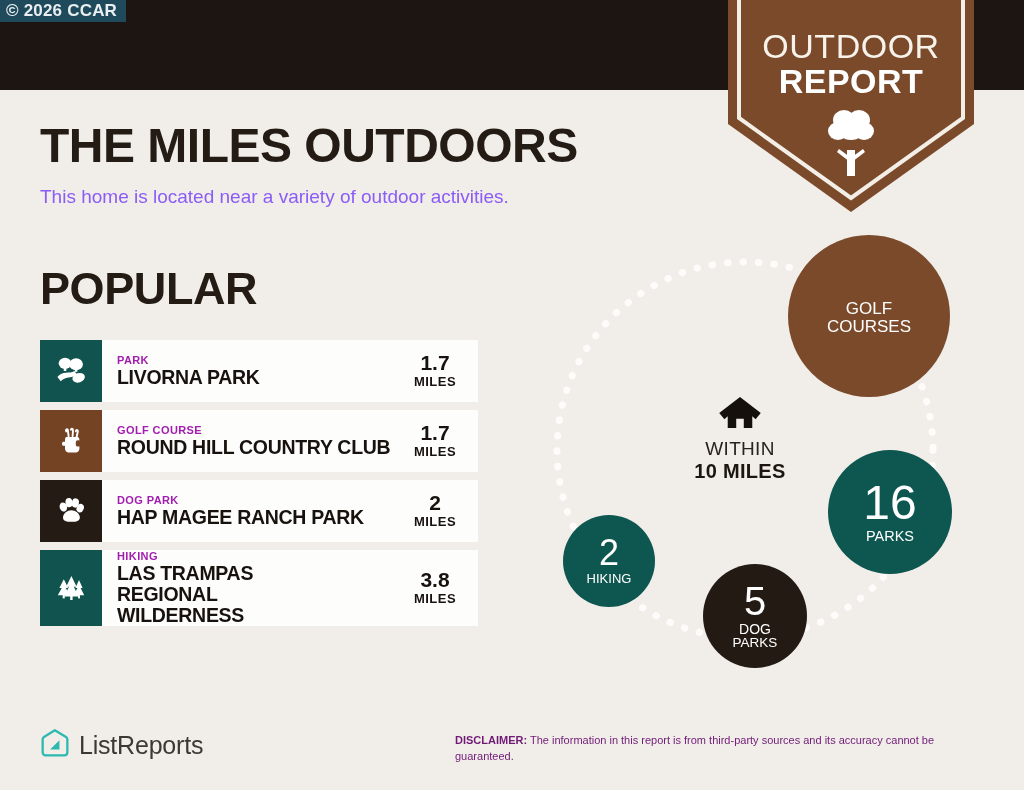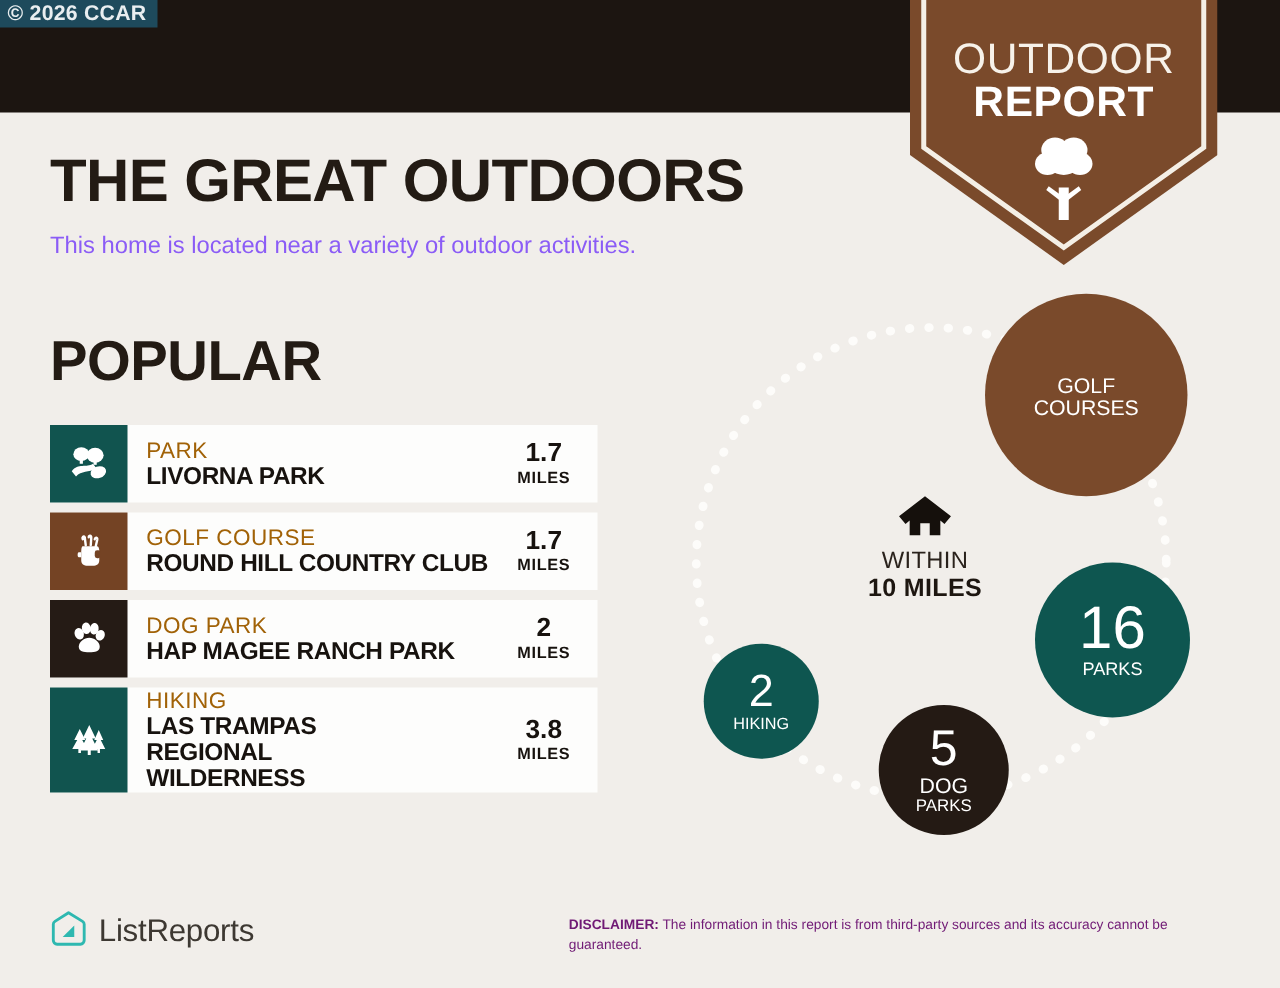--- a/index.html
+++ b/index.html
@@ -57,21 +57,21 @@
     background:#fdfdfc;margin-bottom:8px;min-height:62px;
   }
   .row-tile{
     width:62px;min-width:62px;display:flex;align-items:center;justify-content:center;
   }
   .row-mid{
     flex:1;display:flex;flex-direction:column;justify-content:center;
     padding-left:15px;padding-right:4px;
   }
   .row-cat{
-    font-size:18px;font-weight:normal;color:#a16207;letter-spacing:.4px;
+    font-size:11px;font-weight:bold;color:#a21caf;letter-spacing:.4px;
     line-height:1.15;
   }
   .row-name{
     font-size:19.5px;font-weight:bold;color:#17120e;letter-spacing:-.3px;
     line-height:1.08;
   }
   .row-right{
     width:74px;min-width:74px;display:flex;flex-direction:column;
     align-items:center;justify-content:center;padding-right:6px;
   }
@@ -132,21 +132,21 @@
       <path d="M1 14 L14 4 L12 1 L1 9 Z" fill="#ffffff"></path>
       <ellipse cx="-13" cy="-17" rx="10" ry="9" fill="#ffffff"></ellipse>
       <ellipse cx="13" cy="-17" rx="10" ry="9" fill="#ffffff"></ellipse>
       <ellipse cx="-7" cy="-28" rx="11" ry="10" fill="#ffffff"></ellipse>
       <ellipse cx="8" cy="-28" rx="11" ry="10" fill="#ffffff"></ellipse>
       <ellipse cx="0" cy="-20" rx="14" ry="12" fill="#ffffff"></ellipse>
     </g>
   </svg>
 </div>
 
-<div class="title">THE GREAT OUTDOORS</div>
+<div class="title">THE MILES OUTDOORS</div>
 <div class="subtitle">This home is located near a variety of outdoor activities.</div>
 <div class="popular">POPULAR</div>
 
 <div class="list">
 
   <div class="row">
     <div class="row-tile" style="background:#11544f">
       <svg viewBox="0 0 40 40" width="34" height="34" aria-hidden="true">
         <ellipse cx="13" cy="11" rx="7.5" ry="6.5" fill="#ffffff"></ellipse>
         <ellipse cx="26" cy="12" rx="8" ry="7" fill="#ffffff"></ellipse>
@@ -241,21 +241,21 @@
   <div class="bub-lbl" style="font-size:17px;">COURSES</div>
 </div>
 
 <div class="bubble" style="left:828px;top:450px;width:124px;height:124px;background:#0e5650;">
   <div class="bub-num" style="font-size:48px;">16</div>
   <div class="bub-lbl" style="font-size:14.5px;margin-top:3px;">PARKS</div>
 </div>
 
 <div class="bubble" style="left:703px;top:564px;width:104px;height:104px;background:#241a14;">
   <div class="bub-num" style="font-size:40px;">5</div>
-  <div class="bub-lbl" style="font-size:17px;margin-top:2px;">DOG</div>
+  <div class="bub-lbl" style="font-size:14px;margin-top:2px;">DOG</div>
   <div class="bub-lbl" style="font-size:13.5px;">PARKS</div>
 </div>
 
 <div class="bubble" style="left:563px;top:515px;width:92px;height:92px;background:#0e5650;">
   <div class="bub-num" style="font-size:36px;">2</div>
   <div class="bub-lbl" style="font-size:13px;margin-top:2px;">HIKING</div>
 </div>
 
 <div class="center-label">
   <div style="display:flex;justify-content:center;margin-bottom:8px;">

